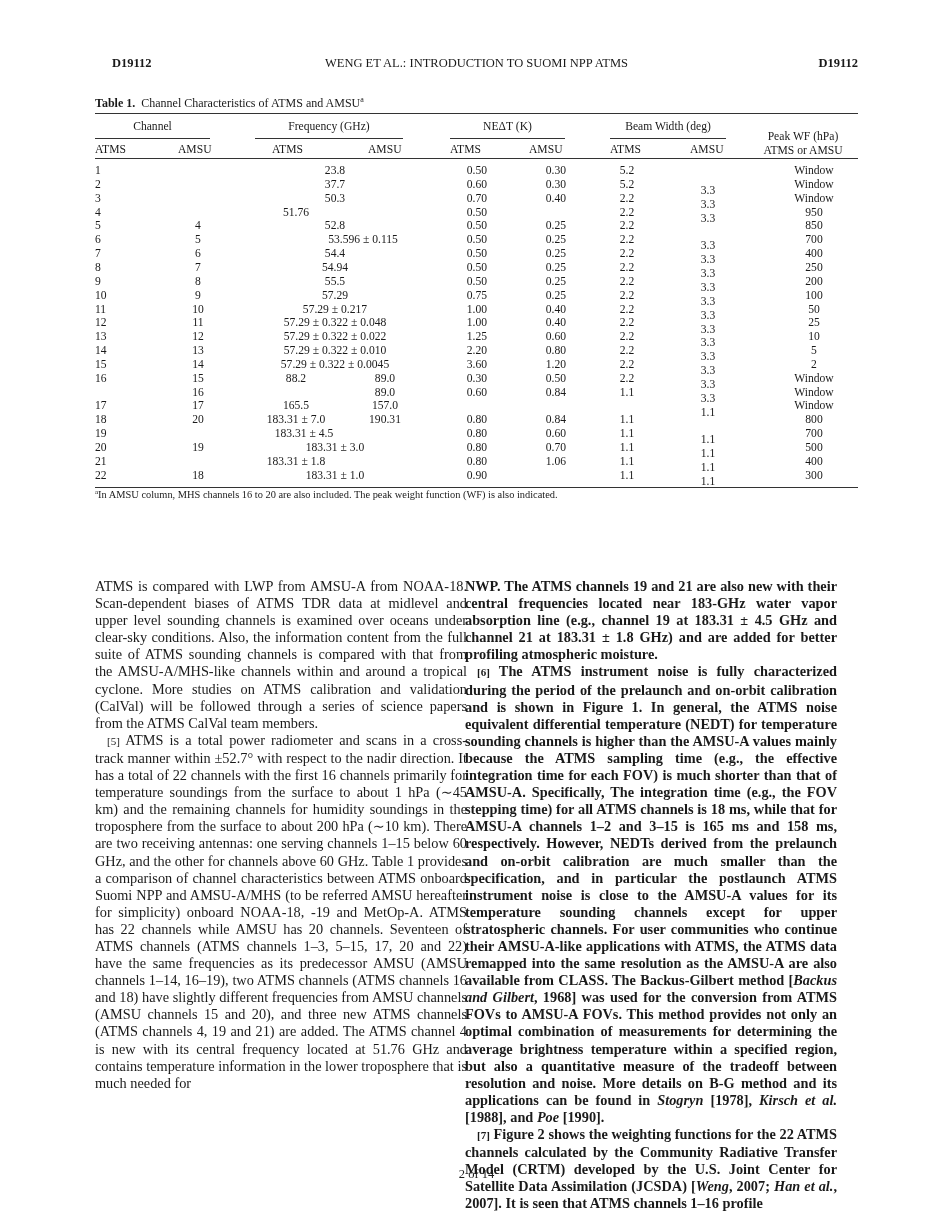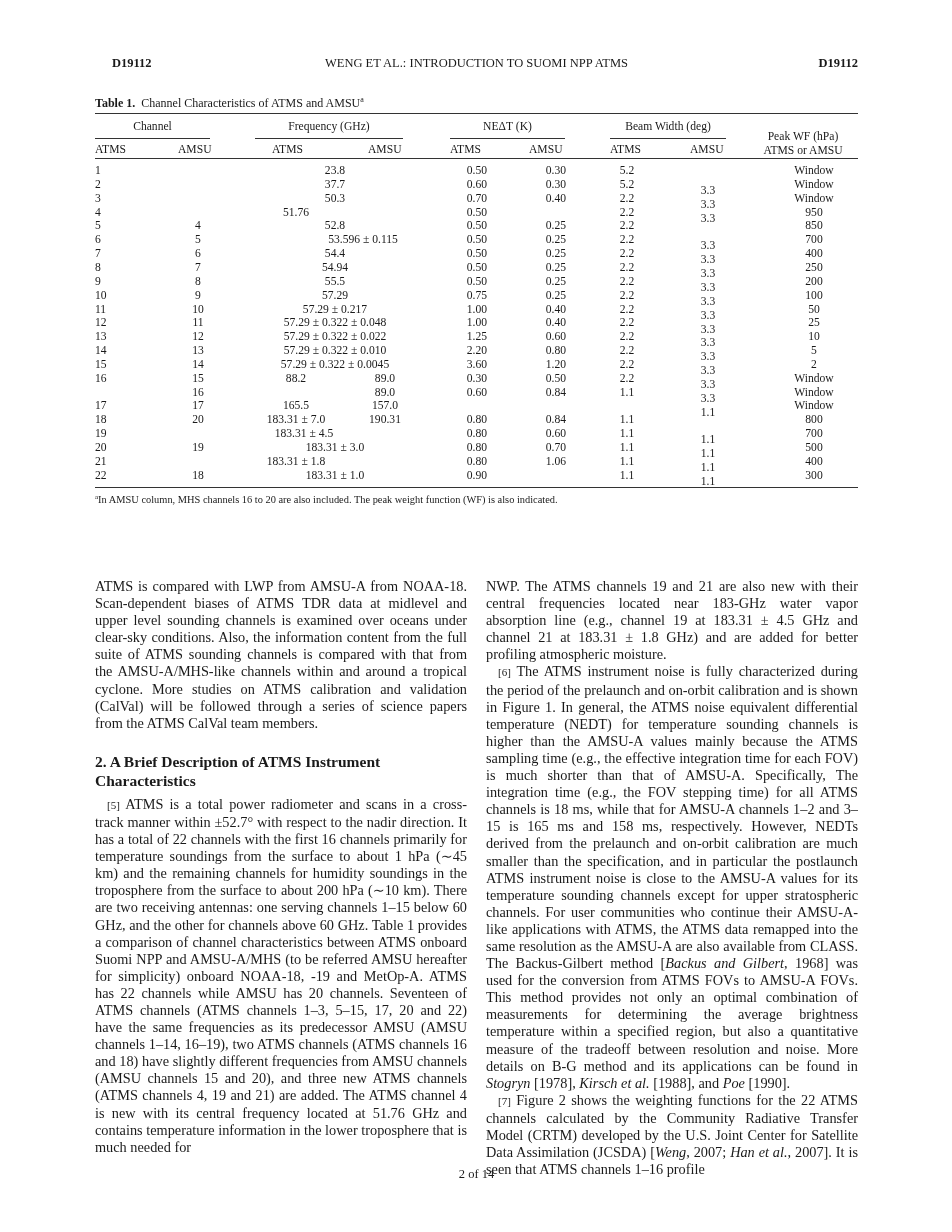--- a/index.html
+++ b/index.html
@@ -21,25 +21,25 @@
   .row { position: absolute; left: 0; width: 763px; height: 13.8px; }
   .cell { position: absolute; white-space: nowrap; }
   .c-atms { left: 0; }
   .c-amsu { left: 93px; width: 20px; text-align: center; }
   .c-fa, .c-fm { transform: translateX(-50%); }
   .c-ne1 { left: 358px; width: 34px; text-align: right; }
   .c-ne2 { left: 437px; width: 34px; text-align: right; }
   .c-bw1 { left: 520px; width: 24px; text-align: center; }
   .c-bw2 { left: 601px; width: 24px; text-align: center; margin-top: 20px; }
   .c-pk { left: 692px; width: 54px; text-align: center; }
-  .tbl-foot { border-top: 1.3px solid #333; font-size: 10.4px; padding-top: 5px; }
+  .tbl-foot { border-top: 1.3px solid #333; font-size: 10.4px; }
   .tbl-foot sup { font-size: 7px; }
   .col { position: absolute; top: 535px; width: 372px; font-size: 14.3px; line-height: 17.1px; text-align: justify; margin-top: 43px; }
   .col-left { left: 0; }
-  .col-right { left: 391px; }
+  .col-right { left: 370px; font-weight: bold; }
   .col p { margin: 0; }
   .col p.indent { text-indent: 12px; }
   .section-title { font-weight: bold; font-size: 15.5px; line-height: 19px; margin: 20px 0 6px 0; text-align: left; }
   .pnum { font-size: 11px; }
   .footer { position: absolute; top: 1167px; left: 0; width: 763px; text-align: center; font-size: 12.5px; }
   i { font-style: italic; }
 </style>
 </head>
 <body>
 
@@ -362,21 +362,20 @@
           <span class="cell c-pk">300</span>
         </div>
       </div>
     <div class="tbl-foot">
       <sup>a</sup><span>In AMSU column, MHS channels 16 to 20 are also included. The peak weight function (WF) is also indicated.</span>
     </div>
   </div>
 
   <div class="col col-left">
     <p>ATMS is compared with LWP from AMSU-A from NOAA-18. Scan-dependent biases of ATMS TDR data at midlevel and upper level sounding channels is examined over oceans under clear-sky conditions. Also, the information content from the full suite of ATMS sounding channels is compared with that from the AMSU-A/MHS-like channels within and around a tropical cyclone. More studies on ATMS calibration and validation (CalVal) will be followed through a series of science papers from the ATMS CalVal team members.</p>
-    <div class="section-title">2.   A Brief Description of ATMS Instrument Characteristics</div>
     <p class="indent"><span class="pnum">[5]</span><span> ATMS is a total power radiometer and scans in a cross-track manner within ±52.7° with respect to the nadir direction. It has a total of 22 channels with the first 16 channels primarily for temperature soundings from the surface to about 1 hPa (∼45 km) and the remaining channels for humidity soundings in the troposphere from the surface to about 200 hPa (∼10 km). There are two receiving antennas: one serving channels 1–15 below 60 GHz, and the other for channels above 60 GHz. Table 1 provides a comparison of channel characteristics between ATMS onboard Suomi NPP and AMSU-A/MHS (to be referred AMSU hereafter for simplicity) onboard NOAA-18, -19 and MetOp-A. ATMS has 22 channels while AMSU has 20 channels. Seventeen of ATMS channels (ATMS channels 1–3, 5–15, 17, 20 and 22) have the same frequencies as its predecessor AMSU (AMSU channels 1–14, 16–19), two ATMS channels (ATMS channels 16 and 18) have slightly different frequencies from AMSU channels (AMSU channels 15 and 20), and three new ATMS channels (ATMS channels 4, 19 and 21) are added. The ATMS channel 4 is new with its central frequency located at 51.76 GHz and contains temperature information in the lower troposphere that is much needed for</span></p>
   </div>
 
   <div class="col col-right">
     <p>NWP. The ATMS channels 19 and 21 are also new with their central frequencies located near 183-GHz water vapor absorption line (e.g., channel 19 at 183.31 ± 4.5 GHz and channel 21 at 183.31 ± 1.8 GHz) and are added for better profiling atmospheric moisture.</p>
     <p class="indent"><span class="pnum">[6]</span><span> The ATMS instrument noise is fully characterized during the period of the prelaunch and on-orbit calibration and is shown in Figure 1. In general, the ATMS noise equivalent differential temperature (NEDT) for temperature sounding channels is higher than the AMSU-A values mainly because the ATMS sampling time (e.g., the effective integration time for each FOV) is much shorter than that of AMSU-A. Specifically, The integration time (e.g., the FOV stepping time) for all ATMS channels is 18 ms, while that for AMSU-A channels 1–2 and 3–15 is 165 ms and 158 ms, respectively. However, NEDTs derived from the prelaunch and on-orbit calibration are much smaller than the specification, and in particular the postlaunch ATMS instrument noise is close to the AMSU-A values for its temperature sounding channels except for upper stratospheric channels. For user communities who continue their AMSU-A-like applications with ATMS, the ATMS data remapped into the same resolution as the AMSU-A are also available from CLASS. The Backus-Gilbert method [</span><i>Backus and Gilbert</i><span>, 1968] was used for the conversion from ATMS FOVs to AMSU-A FOVs. This method provides not only an optimal combination of measurements for determining the average brightness temperature within a specified region, but also a quantitative measure of the tradeoff between resolution and noise. More details on B-G method and its applications can be found in </span><i>Stogryn</i><span> [1978], </span><i>Kirsch et al.</i><span> [1988], and </span><i>Poe</i><span> [1990].</span></p>
     <p class="indent"><span class="pnum">[7]</span><span> Figure 2 shows the weighting functions for the 22 ATMS channels calculated by the Community Radiative Transfer Model (CRTM) developed by the U.S. Joint Center for Satellite Data Assimilation (JCSDA) [</span><i>Weng</i><span>, 2007; </span><i>Han et al.</i><span>, 2007]. It is seen that ATMS channels 1–16 profile</span></p>
   </div>
 
   <div class="footer">2 of 14</div>

